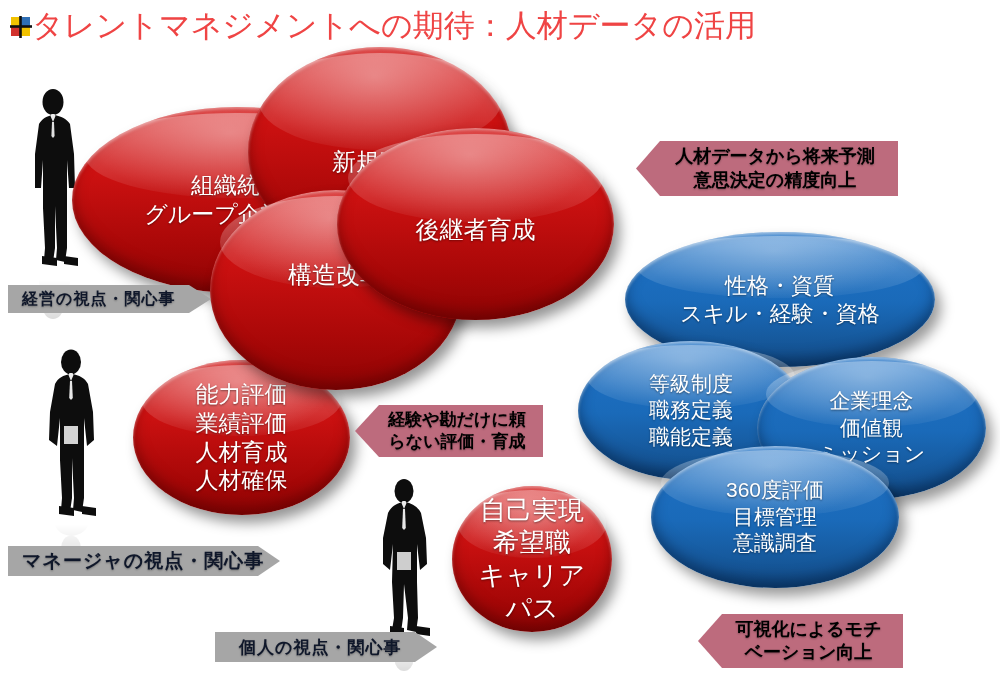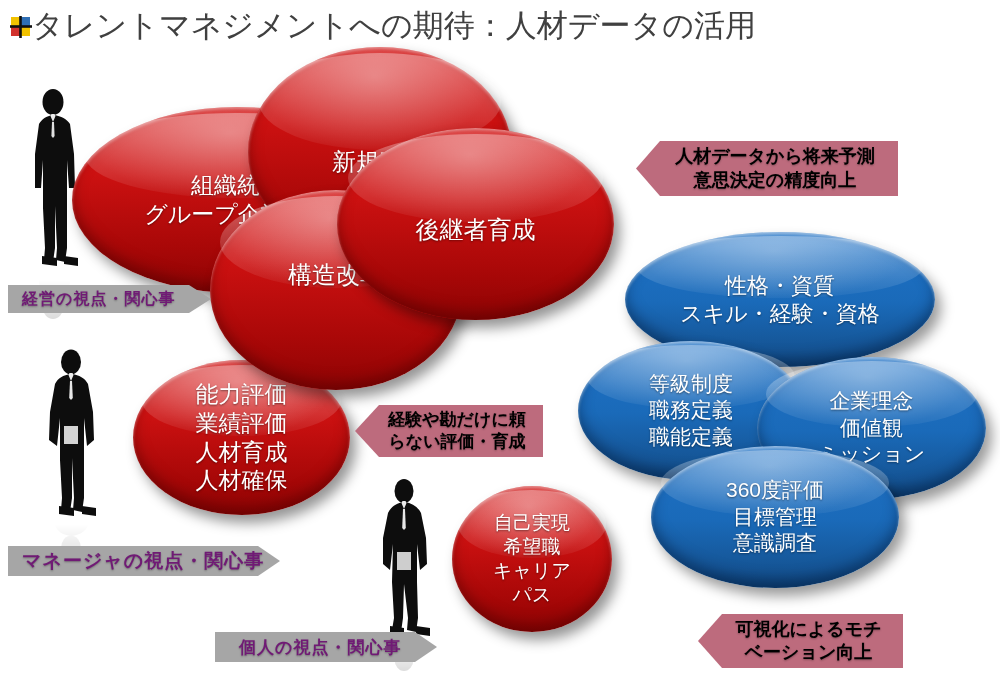--- a/index.html
+++ b/index.html
@@ -33,21 +33,21 @@
     top: 14px;
     width: 22px;
     height: 22px;
   }
   #title-text {
     position: absolute;
     left: 32px;
     top: 4px;
     font-size: 31px;
     line-height: 40px;
-    color: #404040;
+    color: #ef4444;
     white-space: nowrap;
     letter-spacing: 0px;
   }
 
   
   .ellipse {
     position: absolute;
     border-radius: 50%;
     display: flex;
     align-items: center;
@@ -95,21 +95,21 @@
       linear-gradient(to bottom, #2f7fd0 0%, #1d6fc2 18%, #1a6ab9 52%, #155596 86%, #10457c 100%);
     box-shadow: 6px 8px 13px rgba(0,0,0,0.40),
                 inset 0 2px 3px rgba(255,255,255,0.45),
                 inset 0 -7px 14px rgba(0,25,60,0.50);
   }
 
   
   .gray-banner {
     position: absolute;
     background: #a6a6a6;
-    color: #701a75;
+    color: #0f172a;
     display: flex;
     align-items: center;
     box-sizing: border-box;
     padding-left: 14px;
     font-weight: bold;
     letter-spacing: 1px;
     text-shadow: 0 1px 2px rgba(0,0,0,0.30);
     clip-path: polygon(0 0, calc(100% - 22px) 0, 100% 50%, calc(100% - 22px) 100%, 0 100%);
     filter: drop-shadow(2px 3px 3px rgba(0,0,0,0.25));
   }
@@ -263,21 +263,21 @@
   <div class="ellipse red" style="left:133px; top:360px; width:217px; height:155px; z-index:11;">
     <span class="gloss"></span>
     <span class="etext" style="font-size:23px;">能力評価
 業績評価
 人材育成
 人材確保</span>
   </div>
 
   <div class="ellipse red" style="left:452px; top:486px; width:160px; height:146px; z-index:12;">
     <span class="gloss"></span>
-    <span class="etext" style="font-size:19px;">自己実現
+    <span class="etext" style="font-size:26px;">自己実現
 希望職
 キャリア
 パス</span>
   </div>
 
   <div class="ellipse blue" style="left:625px; top:232px; width:310px; height:135px; z-index:11;">
     <span class="gloss"></span>
     <span class="etext" style="font-size:22px;">性格・資質
 スキル・経験・資格</span>
   </div>

